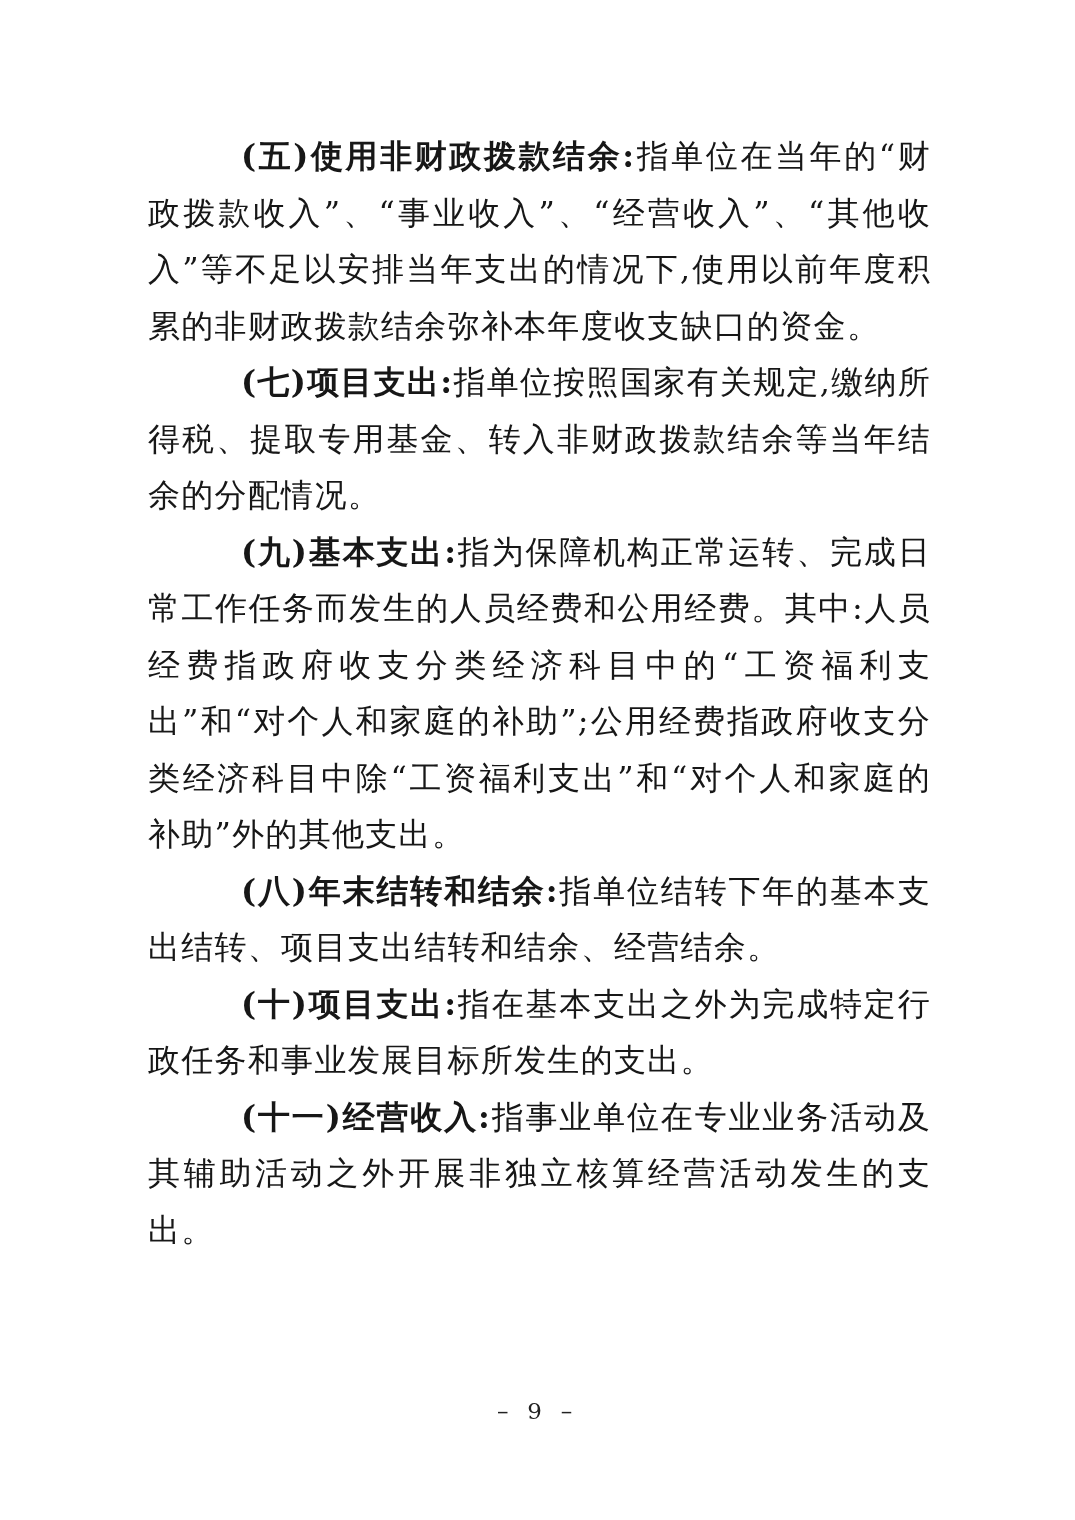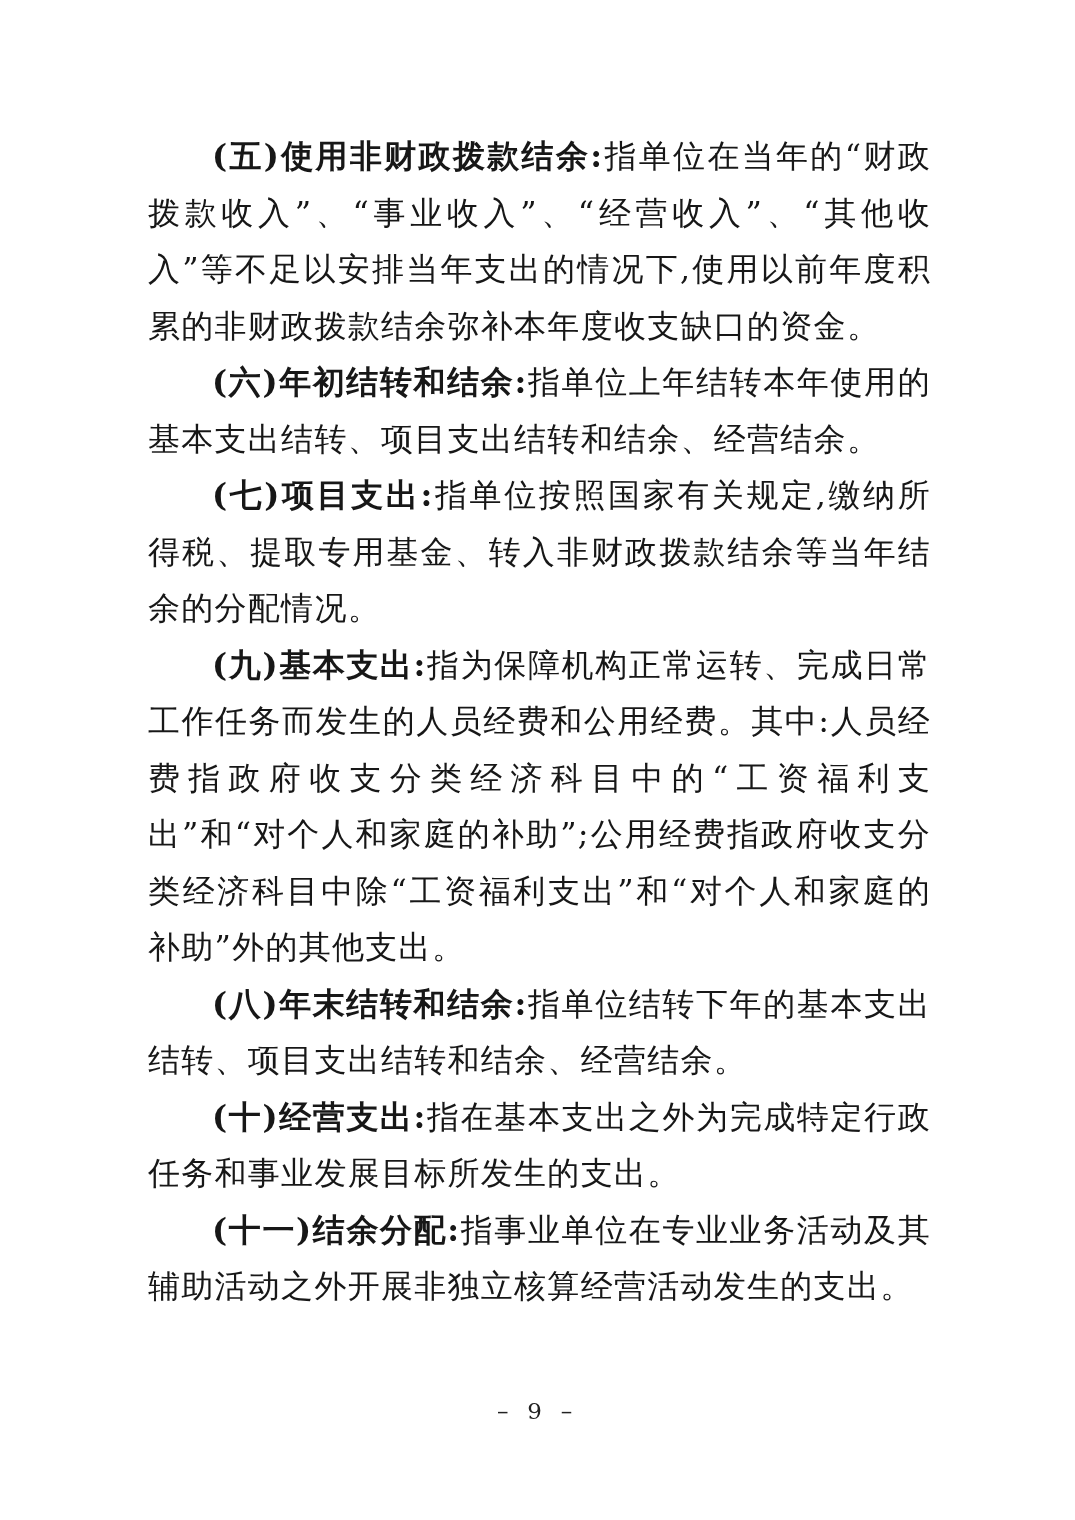--- a/index.html
+++ b/index.html
@@ -28,20 +28,21 @@
     font-size: 32px;
     line-height: 56.5px;
     letter-spacing: 0.04em;
     text-align: justify;
     text-justify: inter-character;
     text-indent: 2em;
     word-break: break-all;
   }
   .term {
     font-weight: bold;
+    margin-left: 29px;
   }
   .footer {
     position: absolute;
     left: 0;
     right: 0;
     top: 1398px;
     text-align: center;
   }
   .pagenum {
     font-size: 23px;
@@ -50,29 +51,28 @@
     font-family: "DejaVu Serif", "Liberation Serif", serif;
   }
 </style>
 </head>
 <body>
 
 <div class="page">
   <main class="content" id="paragraphs">
   <p class="para"><span class="term">(五)使用非财政拨款结余:</span><span class="def">指单位在当年的“财政拨款收入”、“事业收入”、“经营收入”、“其他收入”等不足以安排当年支出的情况下,使用以前年度积累的非财政拨款结余弥补本年度收支缺口的资金。</span></p>
 
-  <p class="para"><span class="term">(六)年初结转和结余:</span><span class="def">指单位上年结转本年使用的基本支出结转、项目支出结转和结余、经营结余。</span></p>
 
   <p class="para"><span class="term">(七)项目支出:</span><span class="def">指单位按照国家有关规定,缴纳所得税、提取专用基金、转入非财政拨款结余等当年结余的分配情况。</span></p>
 
   <p class="para"><span class="term">(九)基本支出:</span><span class="def">指为保障机构正常运转、完成日常工作任务而发生的人员经费和公用经费。其中:人员经费指政府收支分类经济科目中的“工资福利支出”和“对个人和家庭的补助”;公用经费指政府收支分类经济科目中除“工资福利支出”和“对个人和家庭的补助”外的其他支出。</span></p>
 
   <p class="para"><span class="term">(八)年末结转和结余:</span><span class="def">指单位结转下年的基本支出结转、项目支出结转和结余、经营结余。</span></p>
 
-  <p class="para"><span class="term">(十)经营支出:</span><span class="def">指在基本支出之外为完成特定行政任务和事业发展目标所发生的支出。</span></p>
+  <p class="para"><span class="term">(十)项目支出:</span><span class="def">指在基本支出之外为完成特定行政任务和事业发展目标所发生的支出。</span></p>
 
-  <p class="para"><span class="term">(十一)结余分配:</span><span class="def">指事业单位在专业业务活动及其辅助活动之外开展非独立核算经营活动发生的支出。</span></p>
+  <p class="para"><span class="term">(十一)经营收入:</span><span class="def">指事业单位在专业业务活动及其辅助活动之外开展非独立核算经营活动发生的支出。</span></p>
 
 </main>
   <div class="footer">
     <span class="pagenum">– 9 –</span>
   </div>
 </div>
 
 </body></html>

